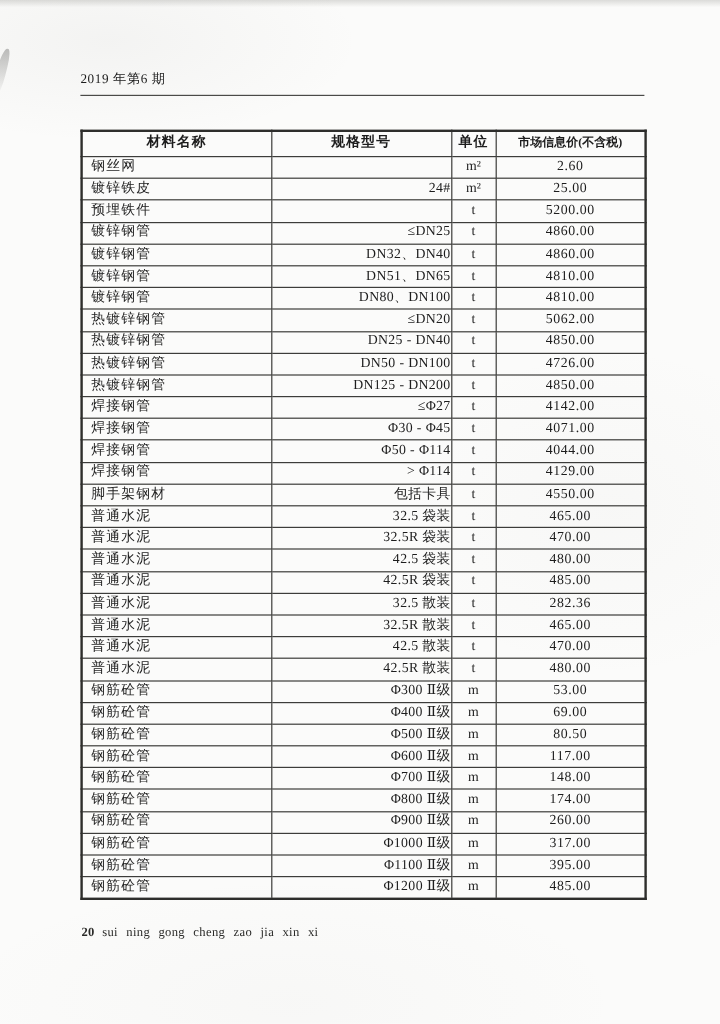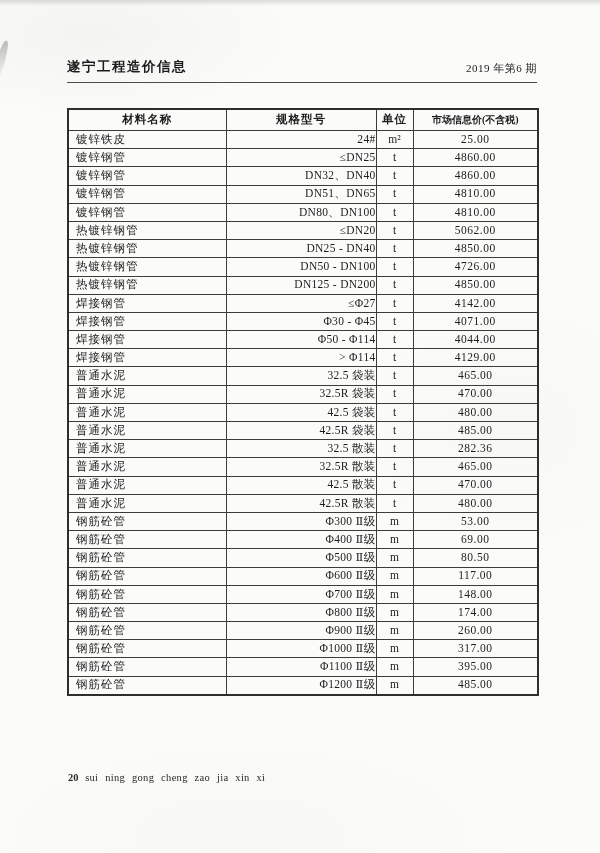--- a/index.html
+++ b/index.html
@@ -71,47 +71,58 @@
   .doc-footer .pg { font-style: normal; margin-right: 4px; font-weight: bold; }
   .doc-footer .py { word-spacing: 4px; letter-spacing: 0.3px; }
 </style>
 </head>
 <body>
 
 <div class="top-edge"></div>
 <div class="left-smudge"></div>
 
 <div class="doc-header">
-  <span class="doc-title">遂宁工程造价信息</span>
   <span class="doc-issue">2019 年第6 期</span>
 </div>
 
 <table class="price-table">
   <colgroup>
     <col style="width:158px">
     <col style="width:150px">
     <col style="width:37px">
     <col style="width:125px">
   </colgroup>
   <thead>
     <tr>
       <th>材料名称</th>
       <th>规格型号</th>
       <th>单位</th>
       <th class="col-price-h">市场信息价(不含税)</th>
     </tr>
   </thead>
   <tbody>
       <tr>
+    <td class="c-name">钢丝网</td>
+    <td class="c-spec"></td>
+    <td class="c-unit">m²</td>
+    <td class="c-price">2.60</td>
+  </tr>
+      <tr>
     <td class="c-name">镀锌铁皮</td>
     <td class="c-spec">24#</td>
     <td class="c-unit">m²</td>
     <td class="c-price">25.00</td>
   </tr>
       <tr>
+    <td class="c-name">预埋铁件</td>
+    <td class="c-spec"></td>
+    <td class="c-unit">t</td>
+    <td class="c-price">5200.00</td>
+  </tr>
+      <tr>
     <td class="c-name">镀锌钢管</td>
     <td class="c-spec">≤DN25</td>
     <td class="c-unit">t</td>
     <td class="c-price">4860.00</td>
   </tr>
       <tr>
     <td class="c-name">镀锌钢管</td>
     <td class="c-spec">DN32、DN40</td>
     <td class="c-unit">t</td>
     <td class="c-price">4860.00</td>
@@ -168,20 +179,26 @@
     <td class="c-name">焊接钢管</td>
     <td class="c-spec">Φ50 - Φ114</td>
     <td class="c-unit">t</td>
     <td class="c-price">4044.00</td>
   </tr>
       <tr>
     <td class="c-name">焊接钢管</td>
     <td class="c-spec">&gt; Φ114</td>
     <td class="c-unit">t</td>
     <td class="c-price">4129.00</td>
+  </tr>
+      <tr>
+    <td class="c-name">脚手架钢材</td>
+    <td class="c-spec">包括卡具</td>
+    <td class="c-unit">t</td>
+    <td class="c-price">4550.00</td>
   </tr>
       <tr>
     <td class="c-name">普通水泥</td>
     <td class="c-spec">32.5 袋装</td>
     <td class="c-unit">t</td>
     <td class="c-price">465.00</td>
   </tr>
       <tr>
     <td class="c-name">普通水泥</td>
     <td class="c-spec">32.5R 袋装</td>

